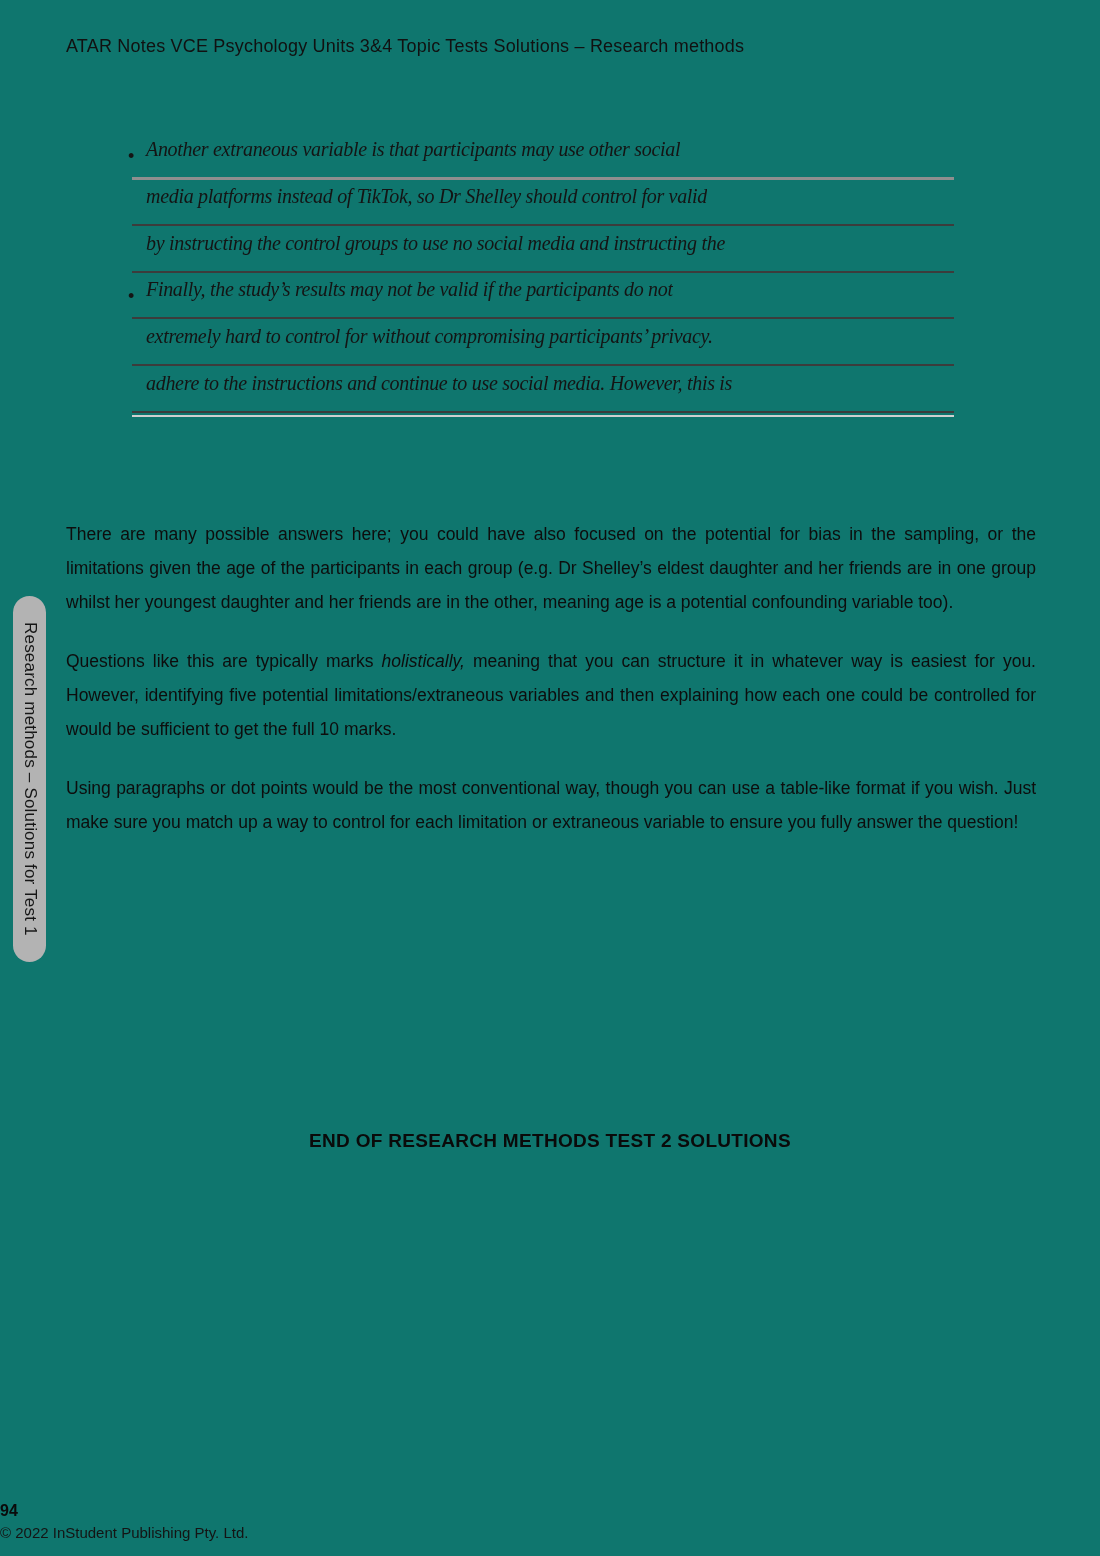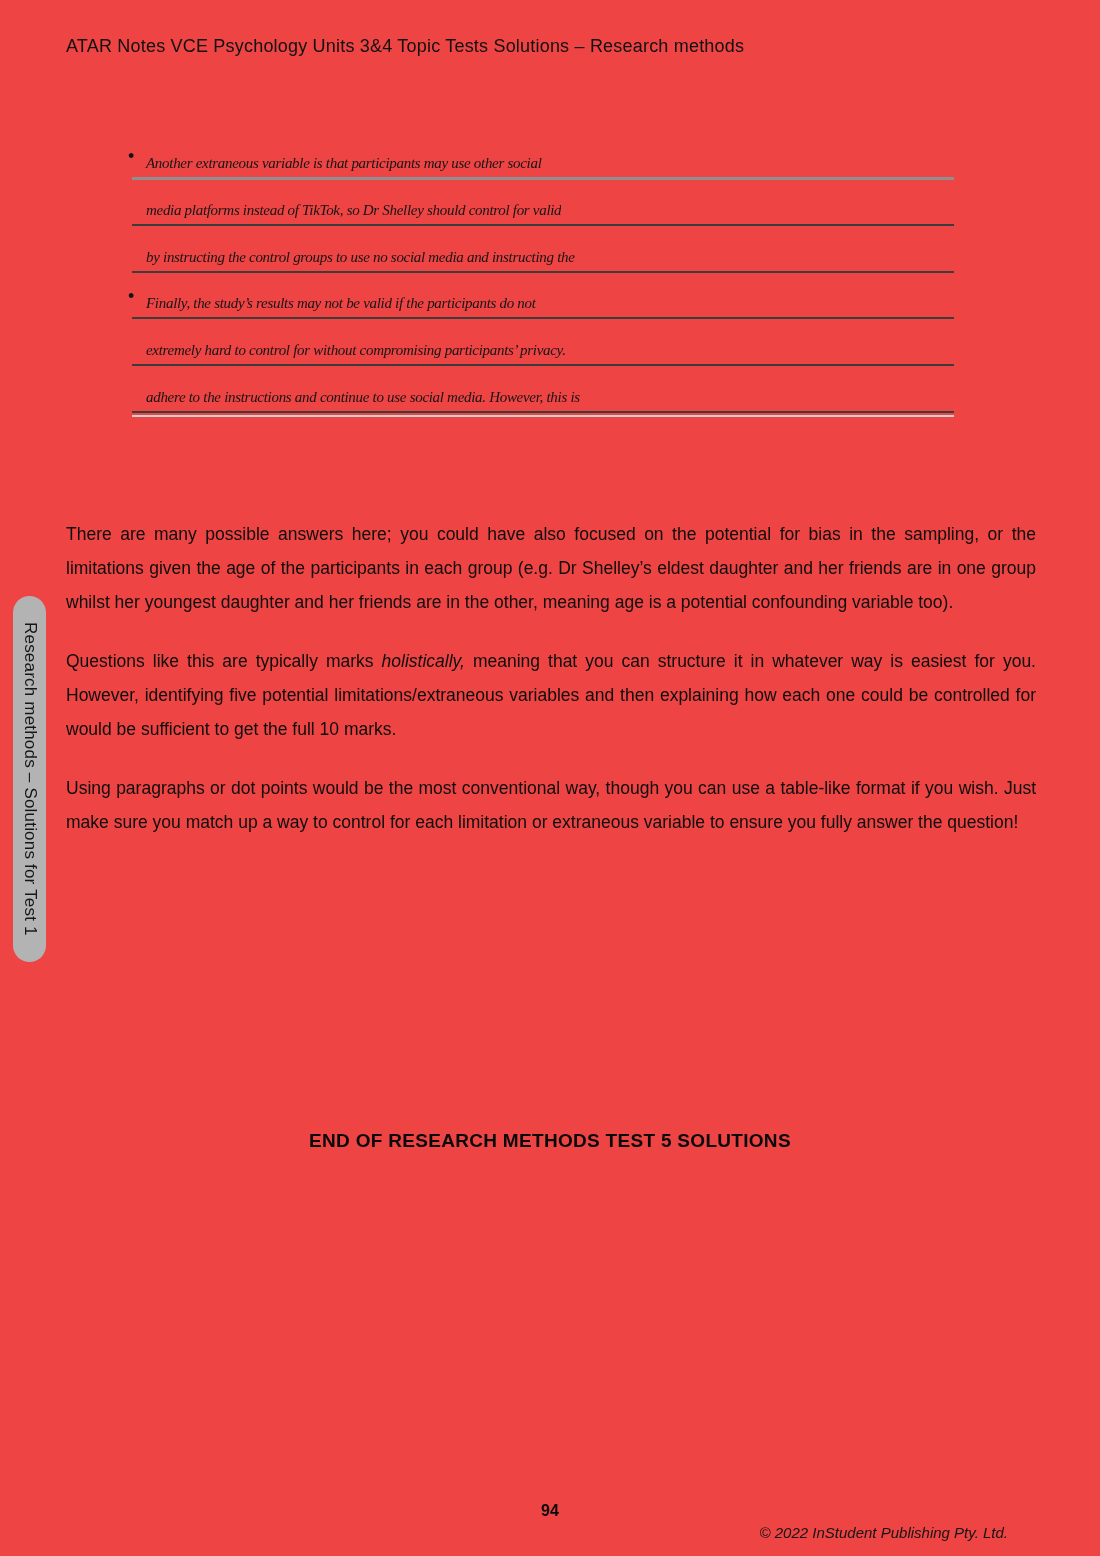--- a/index.html
+++ b/index.html
@@ -4,21 +4,21 @@
 <style>
   html, body {
     margin: 0;
     padding: 0;
     background: #ffffff;
   }
   .page {
     position: relative;
     width: 1100px;
     height: 1556px;
-    background: #ef4444;
+    background: #0f766e;
     font-family: "Liberation Sans", sans-serif;
     color: #000000;
     overflow: hidden;
   }
 
   
   .header {
     position: absolute;
     left: 66px;
     top: 36px;
@@ -41,27 +41,27 @@
     box-sizing: border-box;
     border-bottom: 2px solid #3c3c3c;
     display: flex;
     align-items: flex-end;
   }
   .hw-line.first-rule {
     border-bottom: 3px solid #8f8f8f;
   }
   .hw-text {
     font-family: cursive;
-    font-size: 15px;
+    font-size: 20px;
     font-style: italic;
     letter-spacing: -0.3px;
     color: #141414;
     white-space: nowrap;
     padding-left: 14px;
-    padding-bottom: 5px;
+    padding-bottom: 16px;
     overflow: hidden;
     max-width: 100%;
   }
   .hw-bullet {
     position: absolute;
     left: -4px;
     bottom: 12px;
     font-size: 18px;
     color: #141414;
     line-height: 1;
@@ -124,34 +124,33 @@
     letter-spacing: 0.3px;
     color: #0a0a0a;
   }
 
   
   .page-number {
     position: absolute;
     left: 0;
     top: 1502px;
     width: 1100px;
-    text-align: center;
+    text-align: left;
     font-size: 16px;
     font-weight: bold;
     color: #0a0a0a;
   }
   .copyright {
     position: absolute;
     left: 0;
     top: 1524px;
     width: 1008px;
-    text-align: right;
+    text-align: left;
     font-size: 15px;
     color: #141414;
-    font-style: italic;
   }
 </style>
 </head>
 <body>
 
 <div class="page">
 
   <div class="header">ATAR Notes VCE Psychology Units 3&amp;4 Topic Tests Solutions – Research methods</div>
 
   <div class="hw-block">
@@ -181,19 +180,19 @@
   <div class="notes">
     <p>There are many possible answers here; you could have also focused on the potential for bias in the sampling, or the limitations given the age of the participants in each group (e.g. Dr Shelley’s eldest daughter and her friends are in one group whilst her youngest daughter and her friends are in the other, meaning age is a potential confounding variable too).</p>
     <p><span>Questions like this are typically marks </span><span class="italic">holistically,</span><span> meaning that you can structure it in whatever way is easiest for you.  However, identifying five potential limitations/extraneous variables and then explaining how each one could be controlled for would be sufficient to get the full 10 marks.</span></p>
     <p>Using paragraphs or dot points would be the most conventional way, though you can use a table-like format if you wish. Just make sure you match up a way to control for each limitation or extraneous variable to ensure you fully answer the question!</p>
   </div>
 
   <div class="side-tab">
     <span class="side-tab-label">Research methods – Solutions for Test 1</span>
   </div>
 
-  <div class="end-banner">END OF RESEARCH METHODS TEST 5 SOLUTIONS</div>
+  <div class="end-banner">END OF RESEARCH METHODS TEST 2 SOLUTIONS</div>
 
   <div class="page-number">94</div>
 
   <div class="copyright">© 2022 InStudent Publishing Pty. Ltd.</div>
 
 </div>
 
 </body></html>

